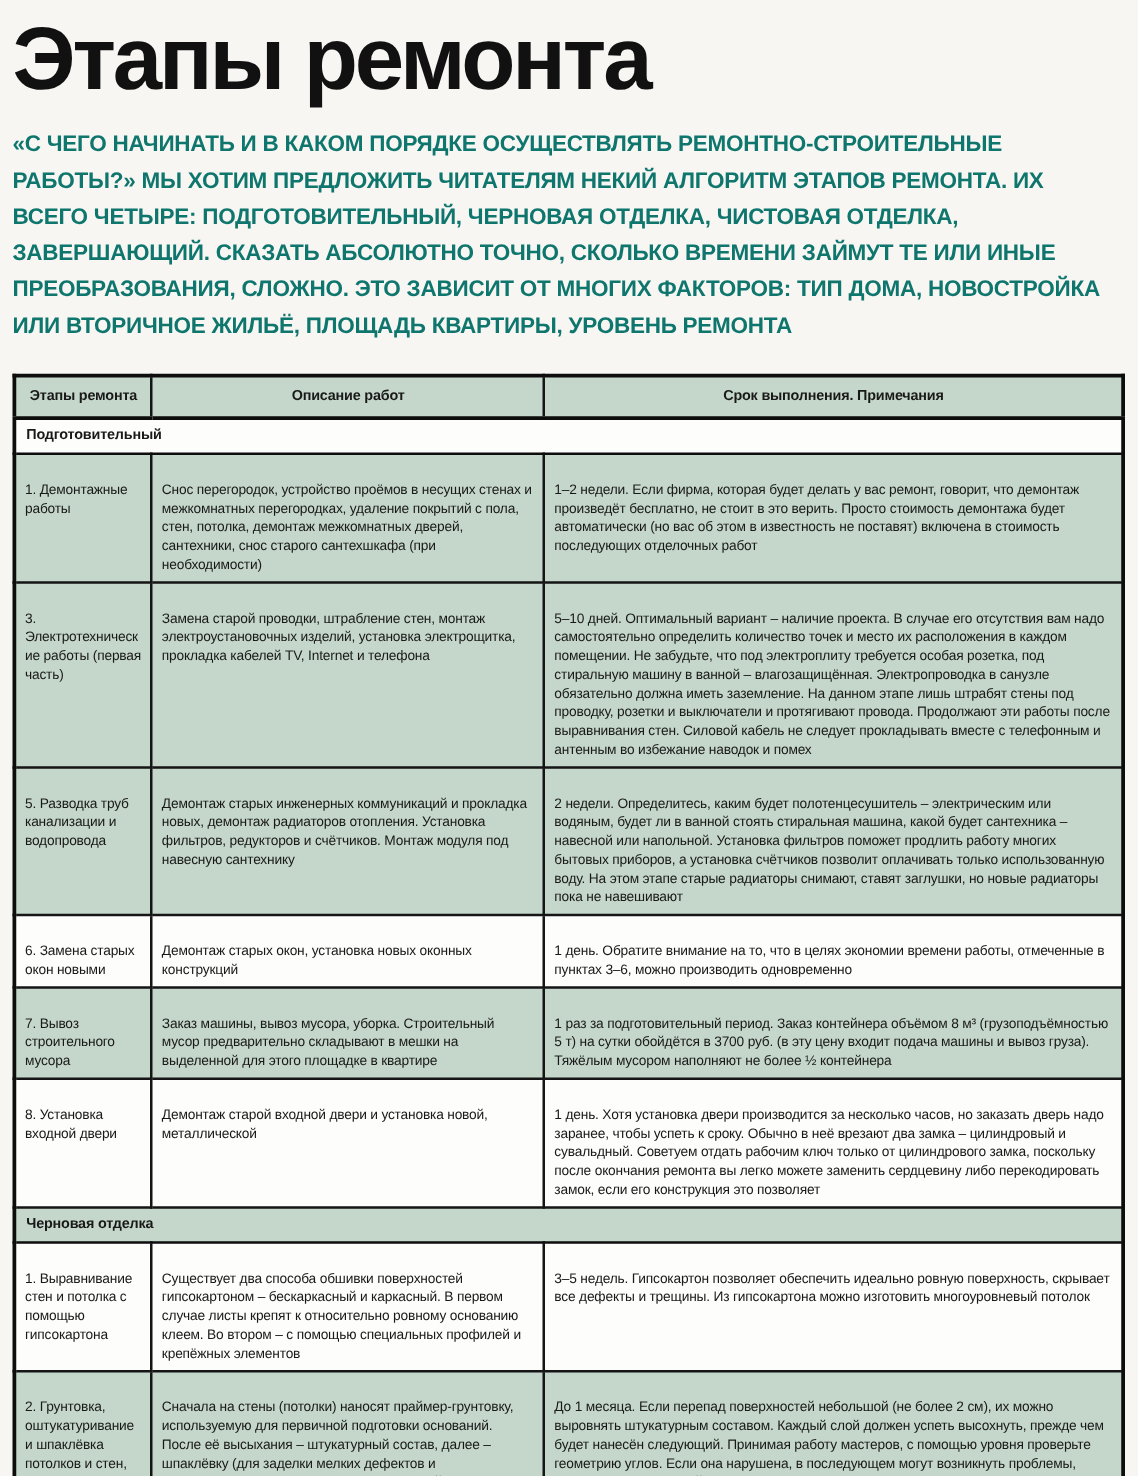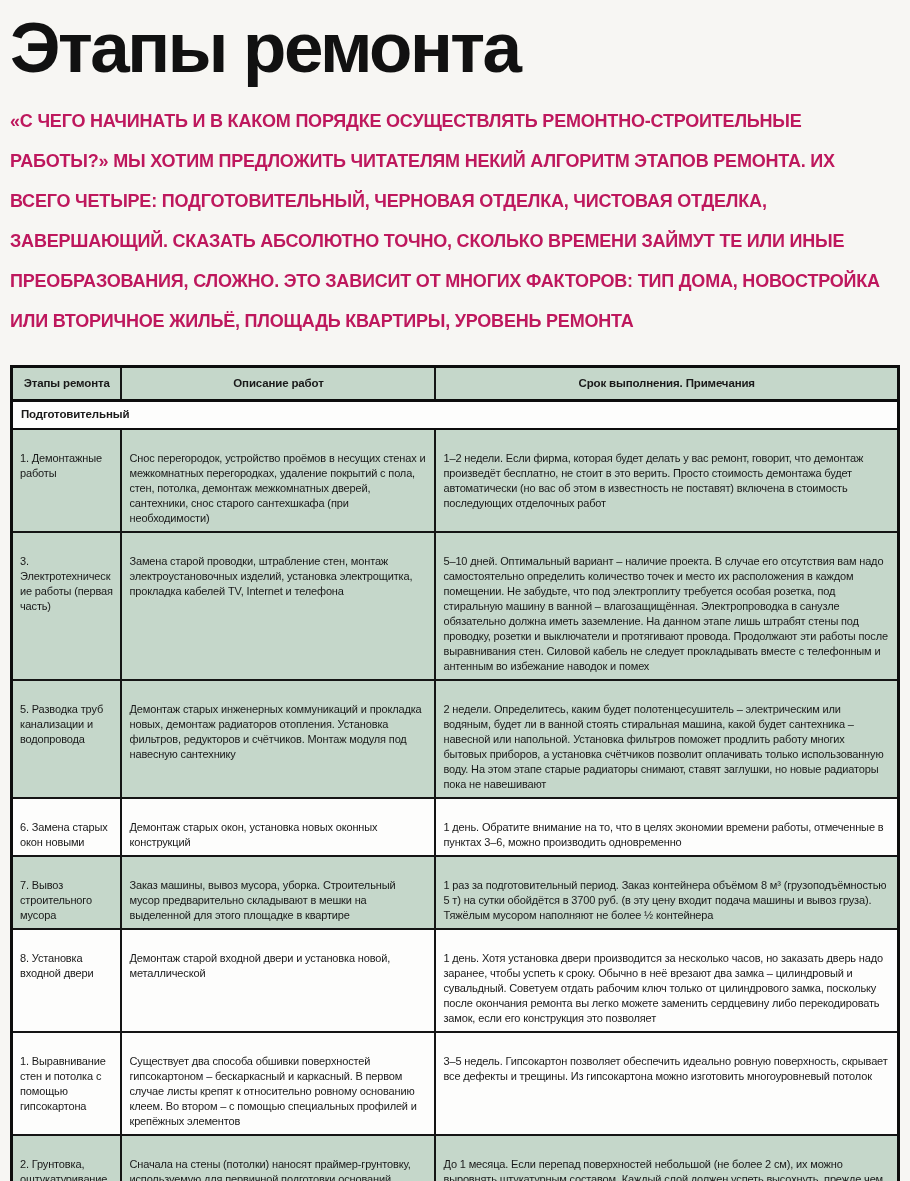--- a/index.html
+++ b/index.html
@@ -22,23 +22,23 @@
     font-size:71px;
     font-weight:bold;
     letter-spacing:-2.5px;
     line-height:1.08;
     color:#111;
     margin:0 0 14px 0;
   }
   .intro{
     font-size:18px;
     font-weight:bold;
-    line-height:40px;
+    line-height:29px;
     letter-spacing:-0.2px;
-    color:#be185d;
+    color:#0f766e;
     max-width:882px;
     margin:0 0 24px 0;
   }
   table.stages{
     width:890px;
     border-collapse:collapse;
     table-layout:fixed;
     border:3px solid #0d0d0d;
   }
   table.stages col.c1{width:12.4%;}
@@ -117,20 +117,23 @@
         <tr class="green">
           <td>7. Вывоз строительного мусора</td>
           <td>Заказ машины, вывоз мусора, уборка. Строительный мусор предварительно складывают в мешки на выделенной для этого площадке в квартире</td>
           <td>1 раз за подготовительный период. Заказ контейнера объёмом 8 м³ (грузоподъёмностью 5 т) на сутки обойдётся в 3700 руб. (в эту цену входит подача машины и вывоз груза). Тяжёлым мусором наполняют не более ½ контейнера</td>
         </tr>
         <tr class="white">
           <td>8. Установка входной двери</td>
           <td>Демонтаж старой входной двери и установка новой, металлической</td>
           <td>1 день. Хотя установка двери производится за несколько часов, но заказать дверь надо заранее, чтобы успеть к сроку. Обычно в неё врезают два замка – цилиндровый и сувальдный. Советуем отдать рабочим ключ только от цилиндрового замка, поскольку после окончания ремонта вы легко можете заменить сердцевину либо перекодировать замок, если его конструкция это позволяет</td>
         </tr>
+        <tr class="section green">
+          <td colspan="3">Черновая отделка</td>
+        </tr>
         <tr class="white">
           <td>1. Выравнивание стен и потолка с помощью гипсокартона</td>
           <td>Существует два способа обшивки поверхностей гипсокартоном – бескаркасный и каркасный. В первом случае листы крепят к относительно ровному основанию клеем. Во втором – с помощью специальных профилей и крепёжных элементов</td>
           <td>3–5 недель. Гипсокартон позволяет обеспечить идеально ровную поверхность, скрывает все дефекты и трещины. Из гипсокартона можно изготовить многоуровневый потолок</td>
         </tr>
         <tr class="green">
           <td>2. Грунтовка, оштукатуривание и шпаклёвка потолков и стен, дверных и оконных откосов</td>
           <td>Сначала на стены (потолки) наносят праймер-грунтовку, используемую для первичной подготовки оснований. После её высыхания – штукатурный состав, далее – шпаклёвку (для заделки мелких дефектов и окончательного выравнивания поверхностей), затем – грунтовку, служащую для лучшего сцепления с отделочным слоем</td>
           <td>До 1 месяца. Если перепад поверхностей небольшой (не более 2 см), их можно выровнять штукатурным составом. Каждый слой должен успеть высохнуть, прежде чем будет нанесён следующий. Принимая работу мастеров, с помощью уровня проверьте геометрию углов. Если она нарушена, в последующем могут возникнуть проблемы, например, с установкой шкафа-купе</td>
         </tr>

